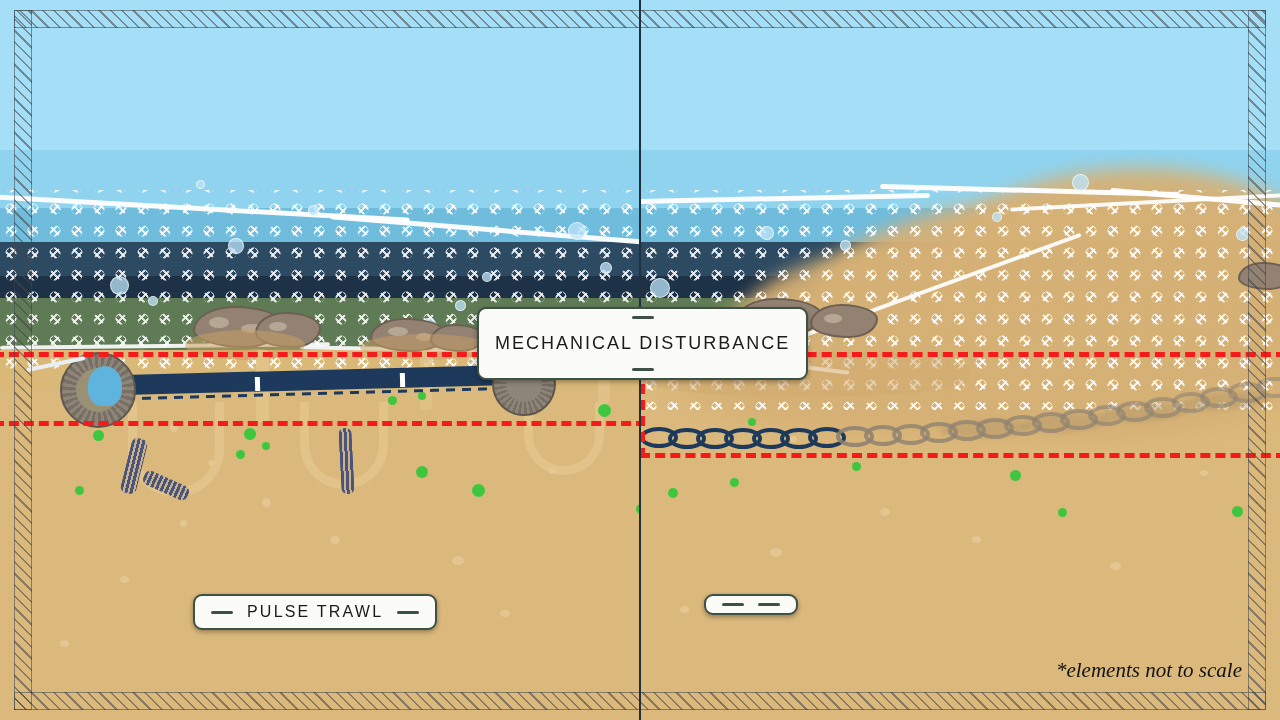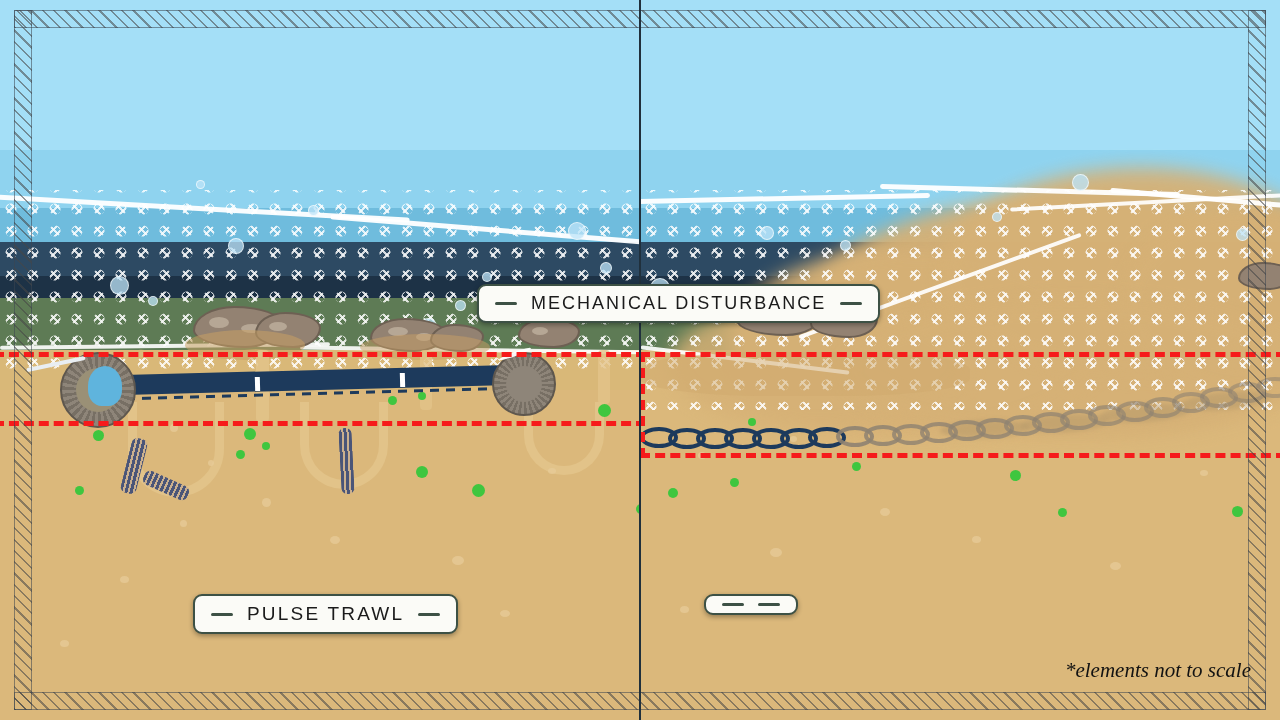--- a/index.html
+++ b/index.html
@@ -107,29 +107,29 @@
   #divider{position:absolute;left:639px;top:0;width:2px;height:720px;background:#20303c;}
 
   
   .label{
     position:absolute;display:flex;align-items:center;gap:14px;
     background:#fbfbf7;border:2px solid #3d5145;border-radius:9px;
     padding:7px 16px;box-shadow:0 2px 5px rgba(0,0,0,.33);
     white-space:nowrap;
   }
   .label .txt{
-    font-size:19px;letter-spacing:2.2px;color:#1b1b1b;font-weight:400;
+    font-size:16px;letter-spacing:2.2px;color:#1b1b1b;font-weight:400;
   }
   .label .dash{display:block;width:22px;height:3px;background:#3d5145;border-radius:2px;}
-  #lbl-mech{left:477px;top:284px;}
+  #lbl-mech{left:477px;top:307px;flex-direction:column;}
   #lbl-mech .txt{font-size:18px;letter-spacing:2px;}
   #lbl-pulse{left:193px;top:594px;}
   #lbl-beam{left:704px;top:594px;}
   #note{
-    position:absolute;right:29px;top:658px;font-size:21px;font-style:italic;
+    position:absolute;right:38px;top:658px;font-size:21px;font-style:italic;
     color:#121212;font-family:"Liberation Serif",serif;
   }
 </style>
 </head>
 <body>
 
 <div id="stage">
 
   <div class="panel" id="panel-left">
     <div class="band sky"></div>

